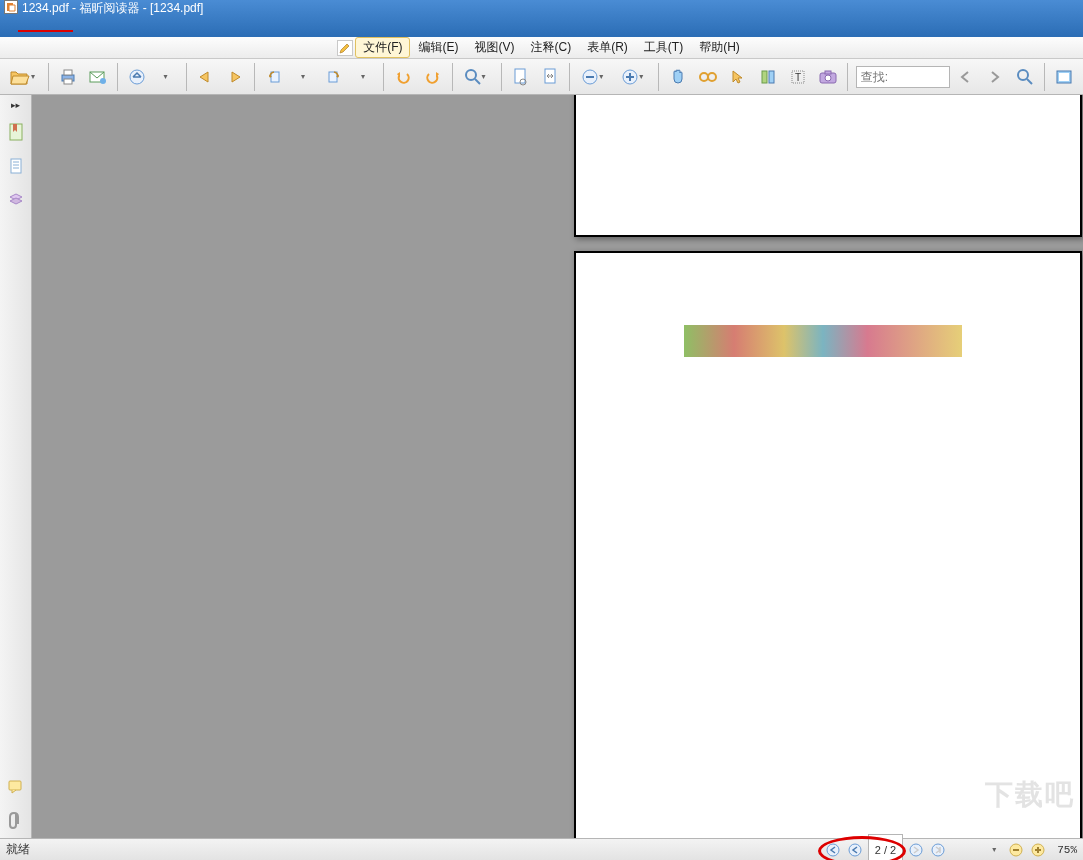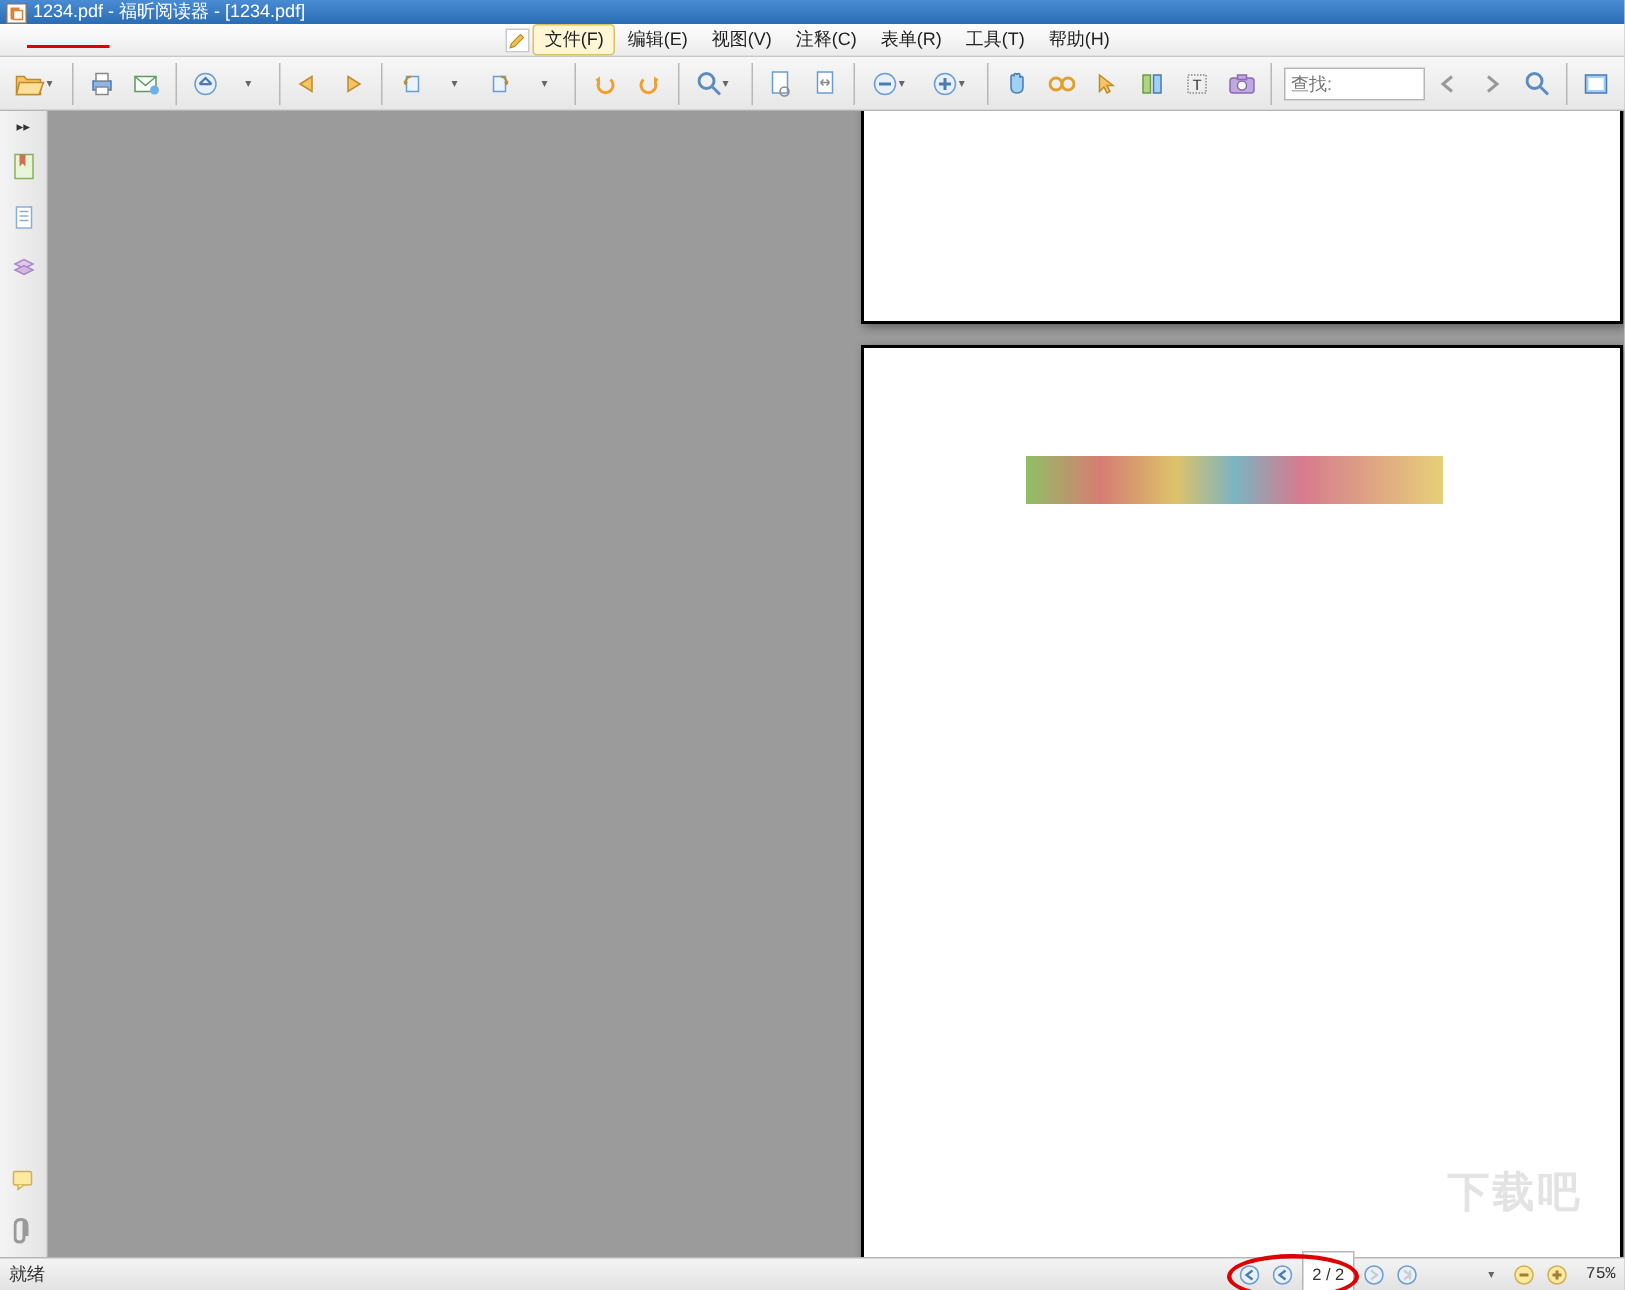--- a/index.html
+++ b/index.html
@@ -7,25 +7,25 @@
   font-family: "Microsoft YaHei", "SimSun", Arial, sans-serif;
   font-size: 12px;
   width: 1083px;
   height: 860px;
   overflow: hidden;
   background: #fff;
   display: flex;
   flex-direction: column;
 }
 .titlebar {
-  height: 16px;
+  height: 37px;
   background: linear-gradient(to bottom, #4a8cd4, #2b6db5);
   color: #fff;
   display: flex;
-  align-items: flex-end;
+  align-items: flex-start;
   padding: 0 4px;
   font-size: 12px;
 }
 .titlebar .app-icon {
   width: 14px; height: 14px;
   background: #fff;
   border: 1px solid #777;
   margin-right: 4px;
   display: inline-flex;
   align-items: center;
@@ -236,21 +236,21 @@
   right: 177px;
   bottom: -6px;
   width: 88px;
   height: 30px;
   border: 3px solid #d00;
   border-radius: 50%;
   pointer-events: none;
 }
 .watermark {
   position: absolute;
-  right: 28px;
+  right: 8px;
   bottom: 24px;
   font-size: 28px;
   font-weight: bold;
   color: rgba(200,200,200,0.5);
   font-family: "SimHei", sans-serif;
   pointer-events: none;
   letter-spacing: 2px;
 }
 svg { display: block; }
 </style>

